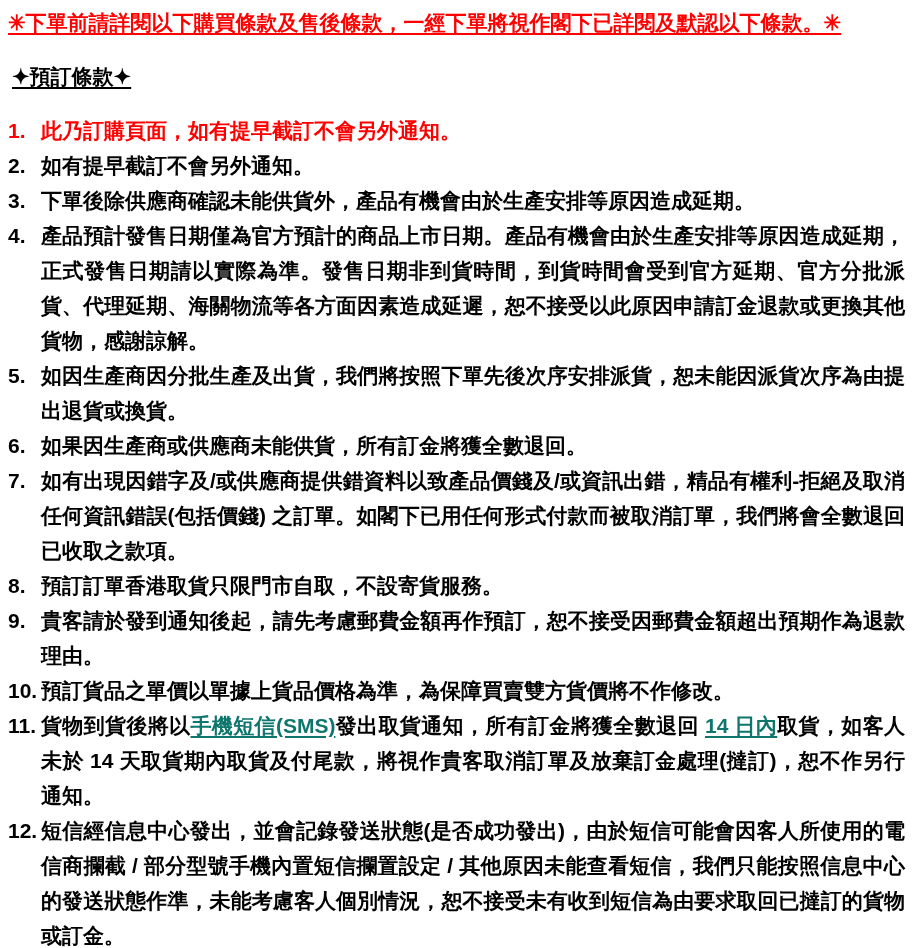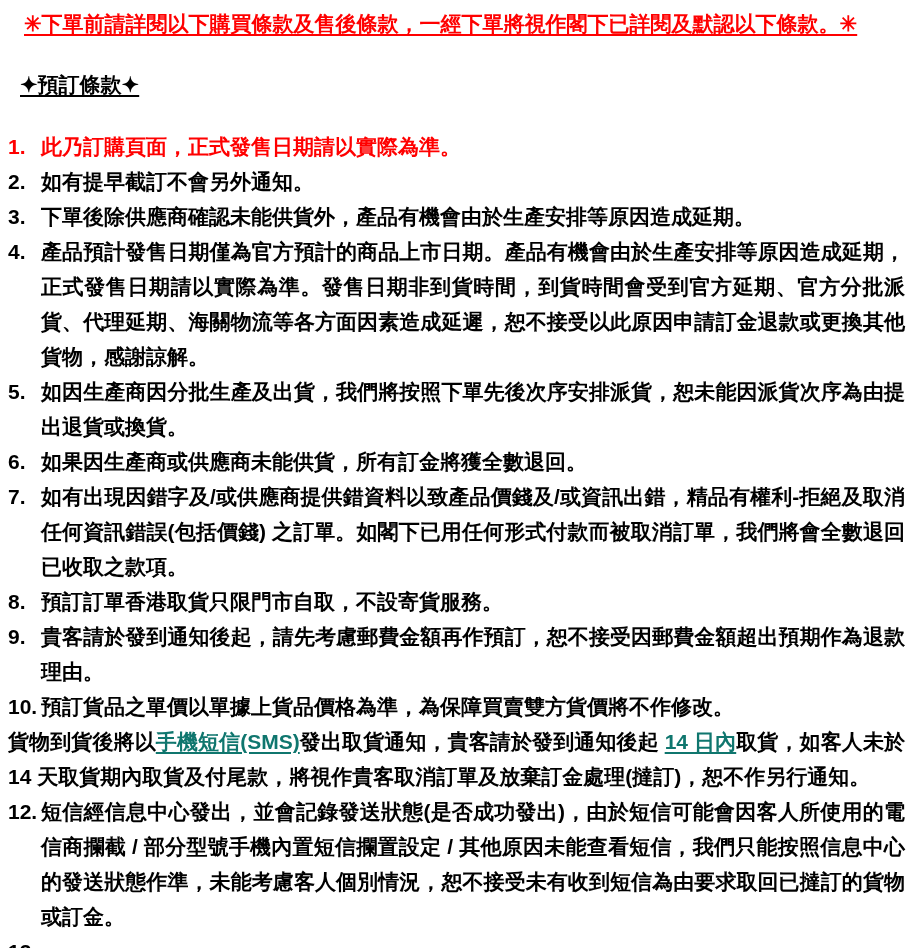--- a/index.html
+++ b/index.html
@@ -13,34 +13,35 @@
     font-size: 21px;
     line-height: 35px;
     overflow: hidden;
   }
   .doc { padding: 6px 8px 0 8px; }
 
   .notice {
     color: #ff0000;
     text-decoration: underline;
     text-underline-offset: 3px;
-    margin: 0 0 14px 16px;
+    margin: 0 0 14px 0;
     white-space: nowrap;
+    font-family: Liberation Serif, serif;
   }
 
   .section-heading {
     font-size: 21px;
     line-height: 35px;
     margin: 0 0 15px 0;
     text-decoration: underline;
     text-underline-offset: 3px;
     display: inline-block;
   }
   .heading-row { margin: 0 0 15px 0; }
-  .heading-row .section-heading { margin: 12px; }
+  .heading-row .section-heading { margin: 4px; }
 
   .terms {
     list-style: none;
     margin: 0;
     padding: 0;
   }
   .term { display: flex; }
   .term-num {
     flex: 0 0 auto;
     min-width: 33px;
@@ -64,21 +65,21 @@
   <p class="notice">✳下單前請詳閱以下購買條款及售後條款，一經下單將視作閣下已詳閱及默認以下條款。✳</p>
 
   <div class="heading-row">
     <span class="section-heading">✦預訂條款✦</span>
   </div>
 
   <ol class="terms">
 
     <li class="term red">
       <span class="term-num">1.</span>
-      <span class="term-txt">此乃訂購頁面，正式發售日期請以實際為準。</span>
+      <span class="term-txt">此乃訂購頁面，如有提早截訂不會另外通知。</span>
     </li>
 
     <li class="term">
       <span class="term-num">2.</span>
       <span class="term-txt">如有提早截訂不會另外通知。</span>
     </li>
 
     <li class="term">
       <span class="term-num">3.</span>
       <span class="term-txt">下單後除供應商確認未能供貨外，產品有機會由於生產安排等原因造成延期。</span>
@@ -113,21 +114,22 @@
       <span class="term-num">9.</span>
       <span class="term-txt">貴客請於發到通知後起，請先考慮郵費金額再作預訂，恕不接受因郵費金額超出預期作為退款理由。</span>
     </li>
 
     <li class="term">
       <span class="term-num">10.</span>
       <span class="term-txt">預訂貨品之單價以單據上貨品價格為準，為保障買賣雙方貨價將不作修改。</span>
     </li>
 
     <li class="term">
-      <span class="term-txt"><span>貨物到貨後將以</span><span class="red-underline">手機短信(SMS)</span><span>發出取貨通知，貴客請於發到通知後起 </span><span class="red-underline">14 日內</span><span>取貨，如客人未於 14 天取貨期內取貨及付尾款，將視作貴客取消訂單及放棄訂金處理(撻訂)，恕不作另行通知。</span></span>
+      <span class="term-num">11.</span>
+      <span class="term-txt"><span>貨物到貨後將以</span><span class="red-underline">手機短信(SMS)</span><span>發出取貨通知，所有訂金將獲全數退回 </span><span class="red-underline">14 日內</span><span>取貨，如客人未於 14 天取貨期內取貨及付尾款，將視作貴客取消訂單及放棄訂金處理(撻訂)，恕不作另行通知。</span></span>
     </li>
 
     <li class="term">
       <span class="term-num">12.</span>
       <span class="term-txt">短信經信息中心發出，並會記錄發送狀態(是否成功發出)，由於短信可能會因客人所使用的電信商攔截 / 部分型號手機內置短信攔置設定 / 其他原因未能查看短信，我們只能按照信息中心的發送狀態作準，未能考慮客人個別情況，恕不接受未有收到短信為由要求取回已撻訂的貨物或訂金。</span>
     </li>
 
     <li class="term">
       <span class="term-num">13.</span>
       <span class="term-txt"></span>

